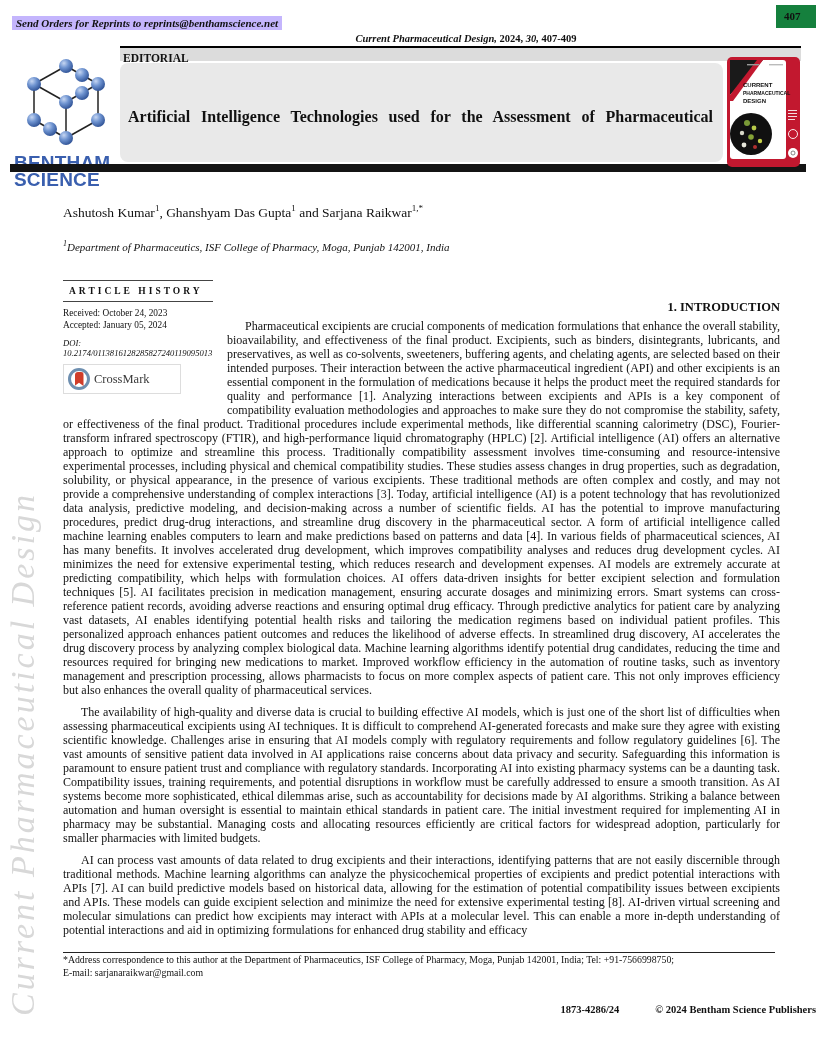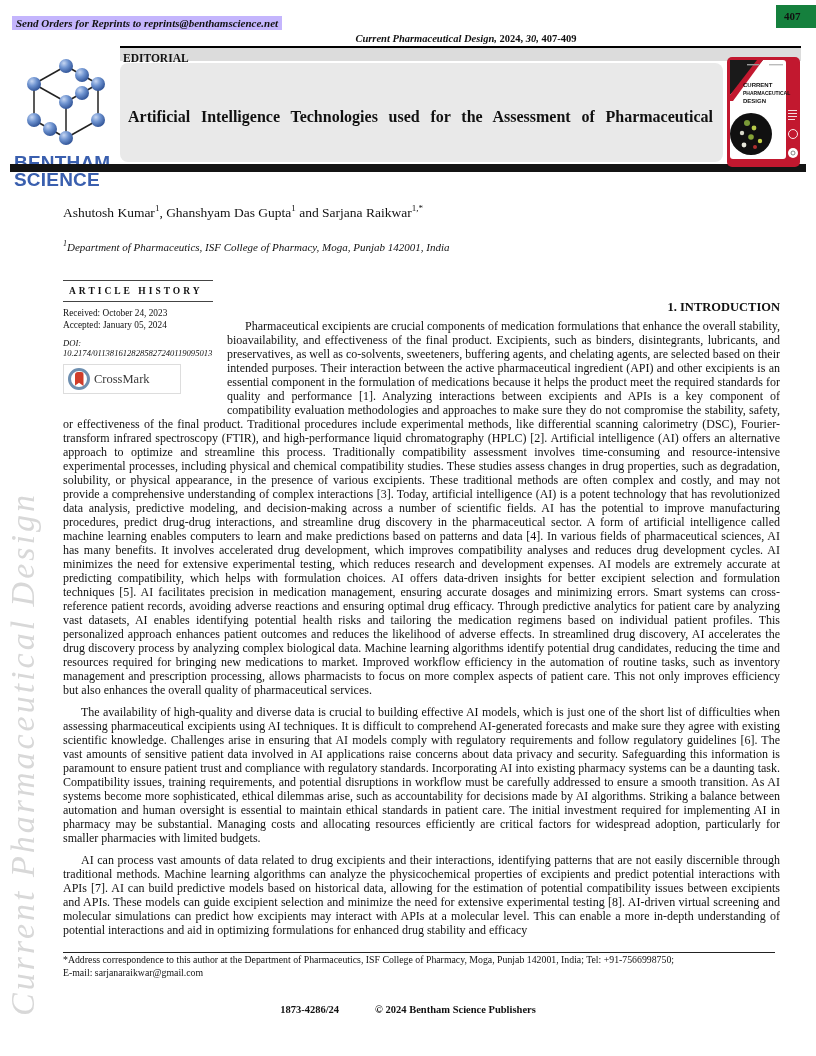--- a/index.html
+++ b/index.html
@@ -61,21 +61,21 @@
   .body-text p{margin:0 0 8px 0;text-indent:18px;}
 
   
   .watermark{position:absolute;left:4px;top:428px;height:588px;writing-mode:vertical-rl;
              transform:rotate(180deg);font-style:italic;font-size:34px;letter-spacing:3px;
              color:#d8d8d8;white-space:nowrap;}
 
   
   .footnote{position:absolute;left:63px;top:952px;width:712px;border-top:1.5px solid #222;
             font-size:9.8px;line-height:13px;}
-  .bottom-line{position:absolute;left:0;top:1004px;width:816px;text-align:center;
+  .bottom-line{position:absolute;left:0;top:1004px;width:816px;text-align:right;
                font-size:10.5px;font-weight:bold;}
   .bottom-line .gap{display:inline-block;width:36px;}
 </style>
 </head>
 <body>
 
 <div class="page">
 
   <div class="watermark">Current Pharmaceutical Design</div>
 

